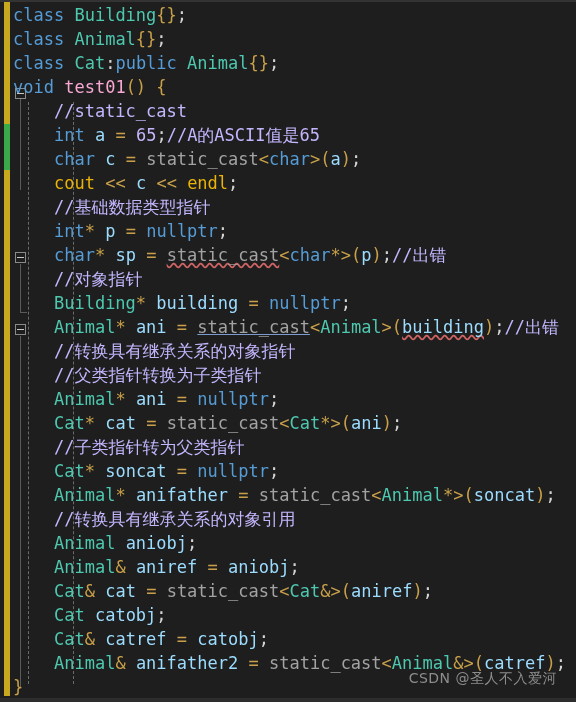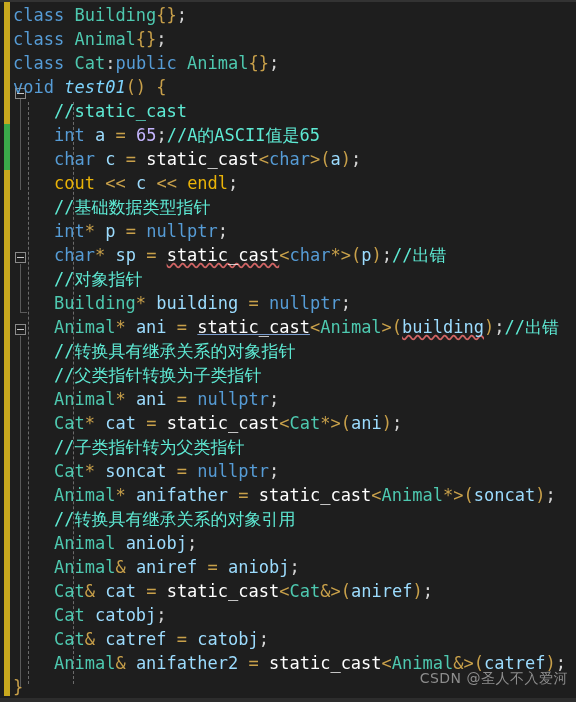--- a/index.html
+++ b/index.html
@@ -93,46 +93,46 @@
   }
   .ln {
     height: 24px;
     white-space: pre;
     padding-left: 8px;
   }
 
   
   .kw      { color: #569cd6; }          
   .type    { color: #4ec9b0; }          
-  .fn      { color: #7dd3fc; font-style: italic; }          
+  .fn      { color: #f9a8d4; }          
   .var     { color: #9cdcfe; }          
   .punct   { color: #d4d4d4; }          
   .brace   { color: #c8a04a; }          
   .op      { color: #c8a04a; }          
   .num     { color: #c4b5fd; }          
   .stream  { color: #eab308; }          
-  .cmt     { color: #5eead4; }          
-  .cast    { color: #ffffff; }          
+  .cmt     { color: #c4b5fd; }          
+  .cast    { color: #a3a3a3; }          
 
   .sq {
     text-decoration: underline;
     text-decoration-color: #d06464;
     text-decoration-style: wavy;
     text-decoration-skip-ink: none;
   }
   .und {
     text-decoration: underline;
     text-decoration-color: #7a9ccc;
     text-decoration-style: solid;
   }
 
   
   .watermark {
     position: absolute;
-    right: 8px;
+    right: 19px;
     bottom: 10px;
     color: #8d8d8d;
     font-family: "DejaVu Sans", "Liberation Sans", sans-serif;
     font-size: 14px;
     letter-spacing: 0.5px;
   }
 </style>
 </head>
 <body>
 

